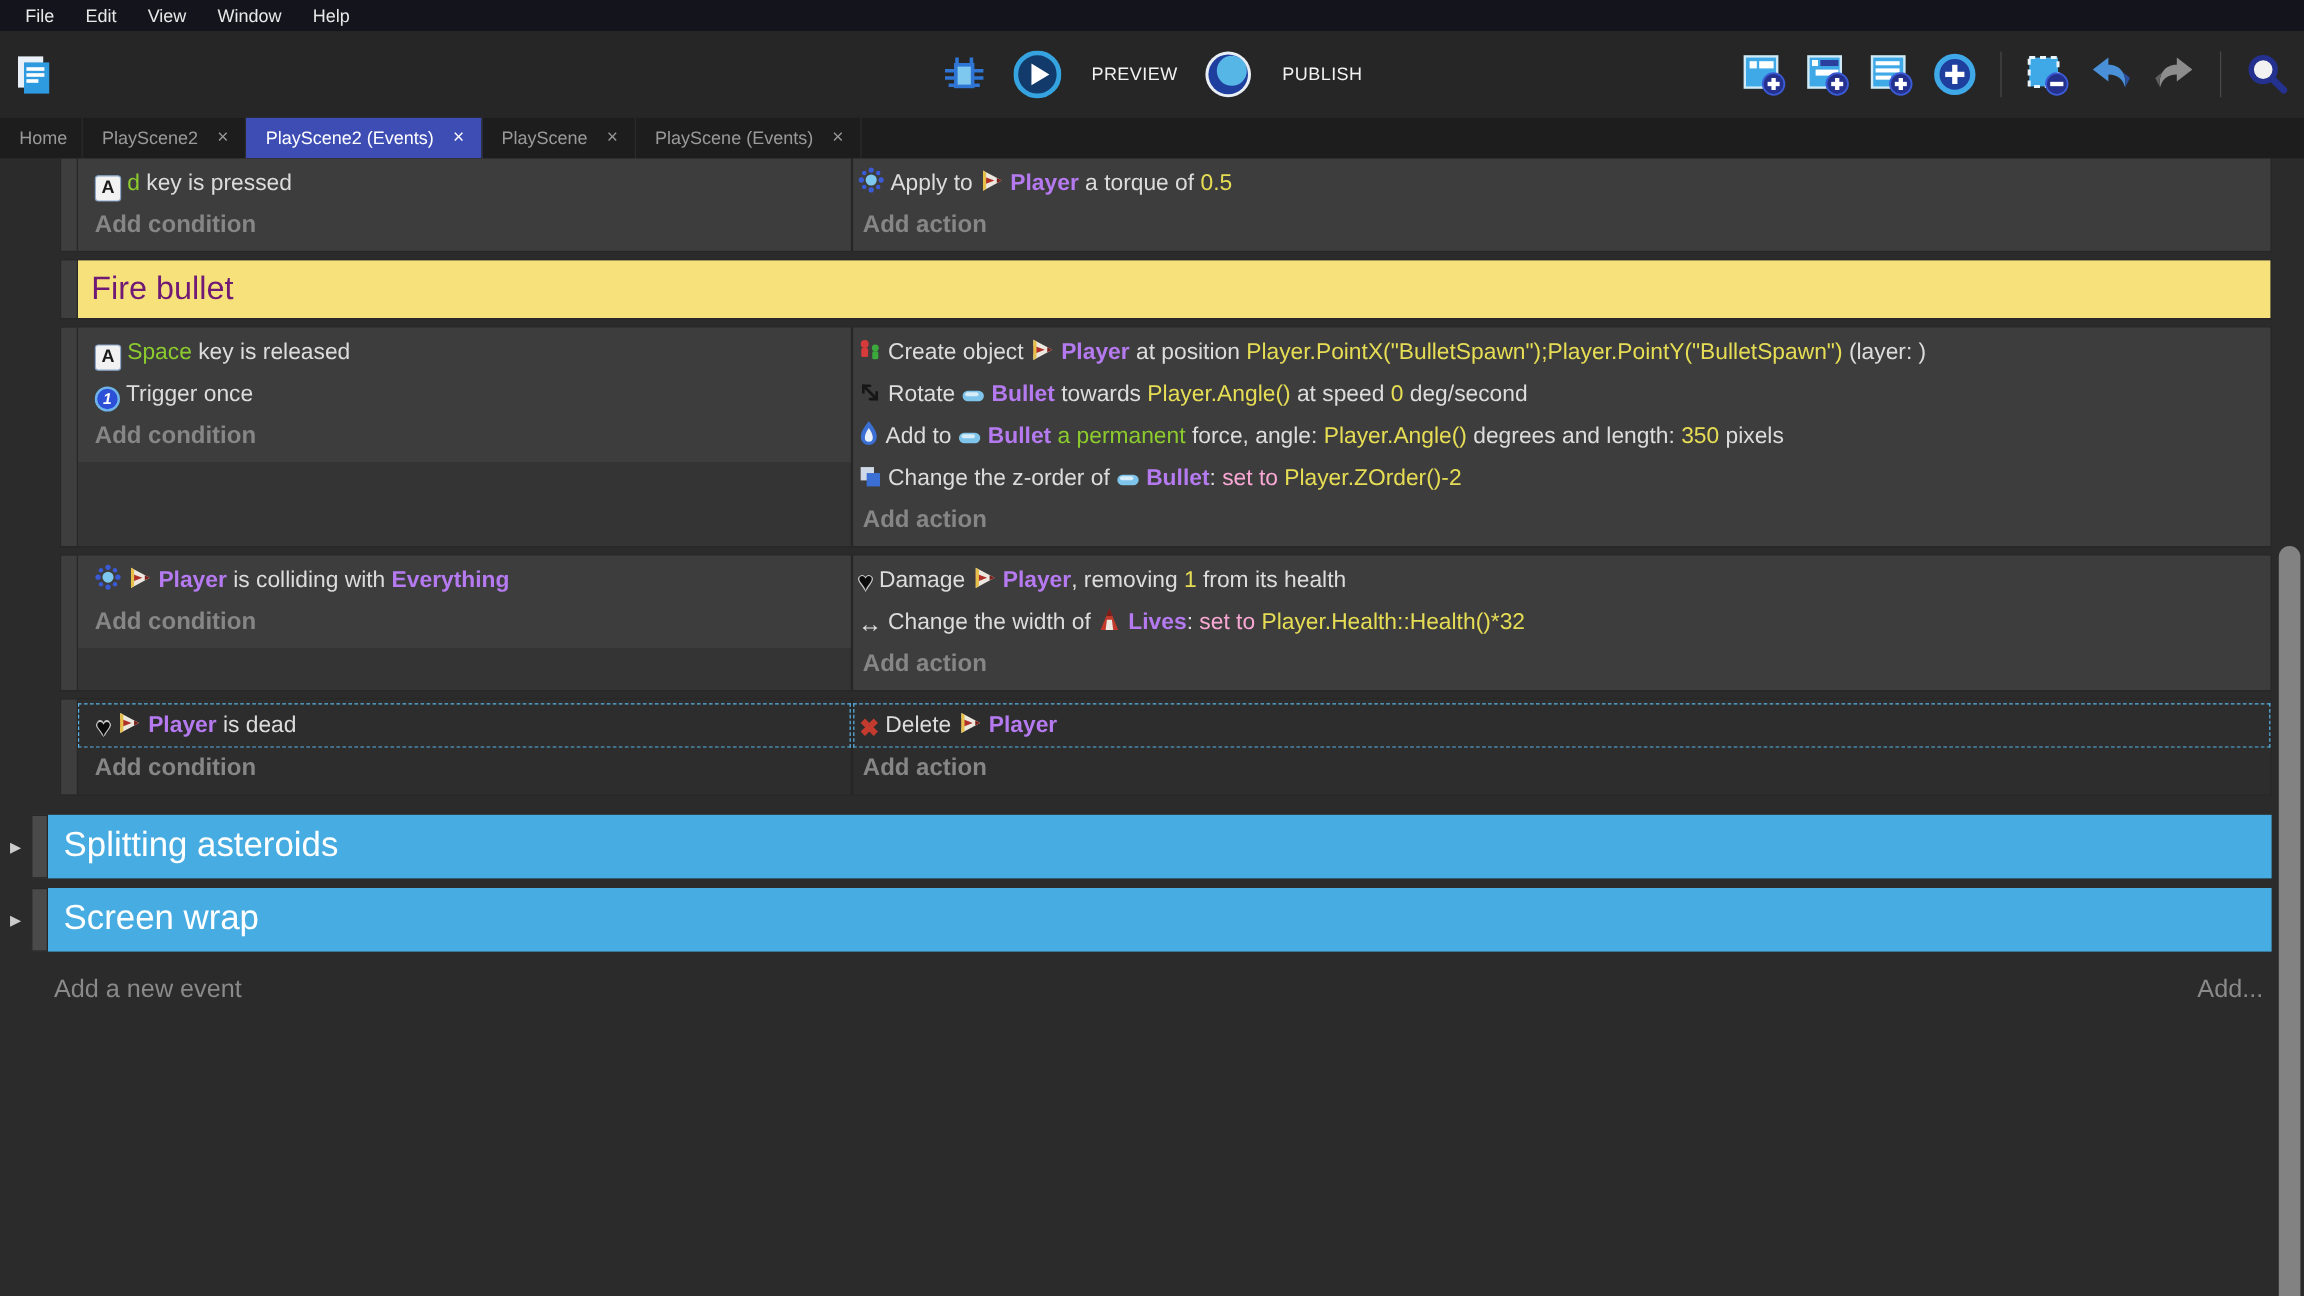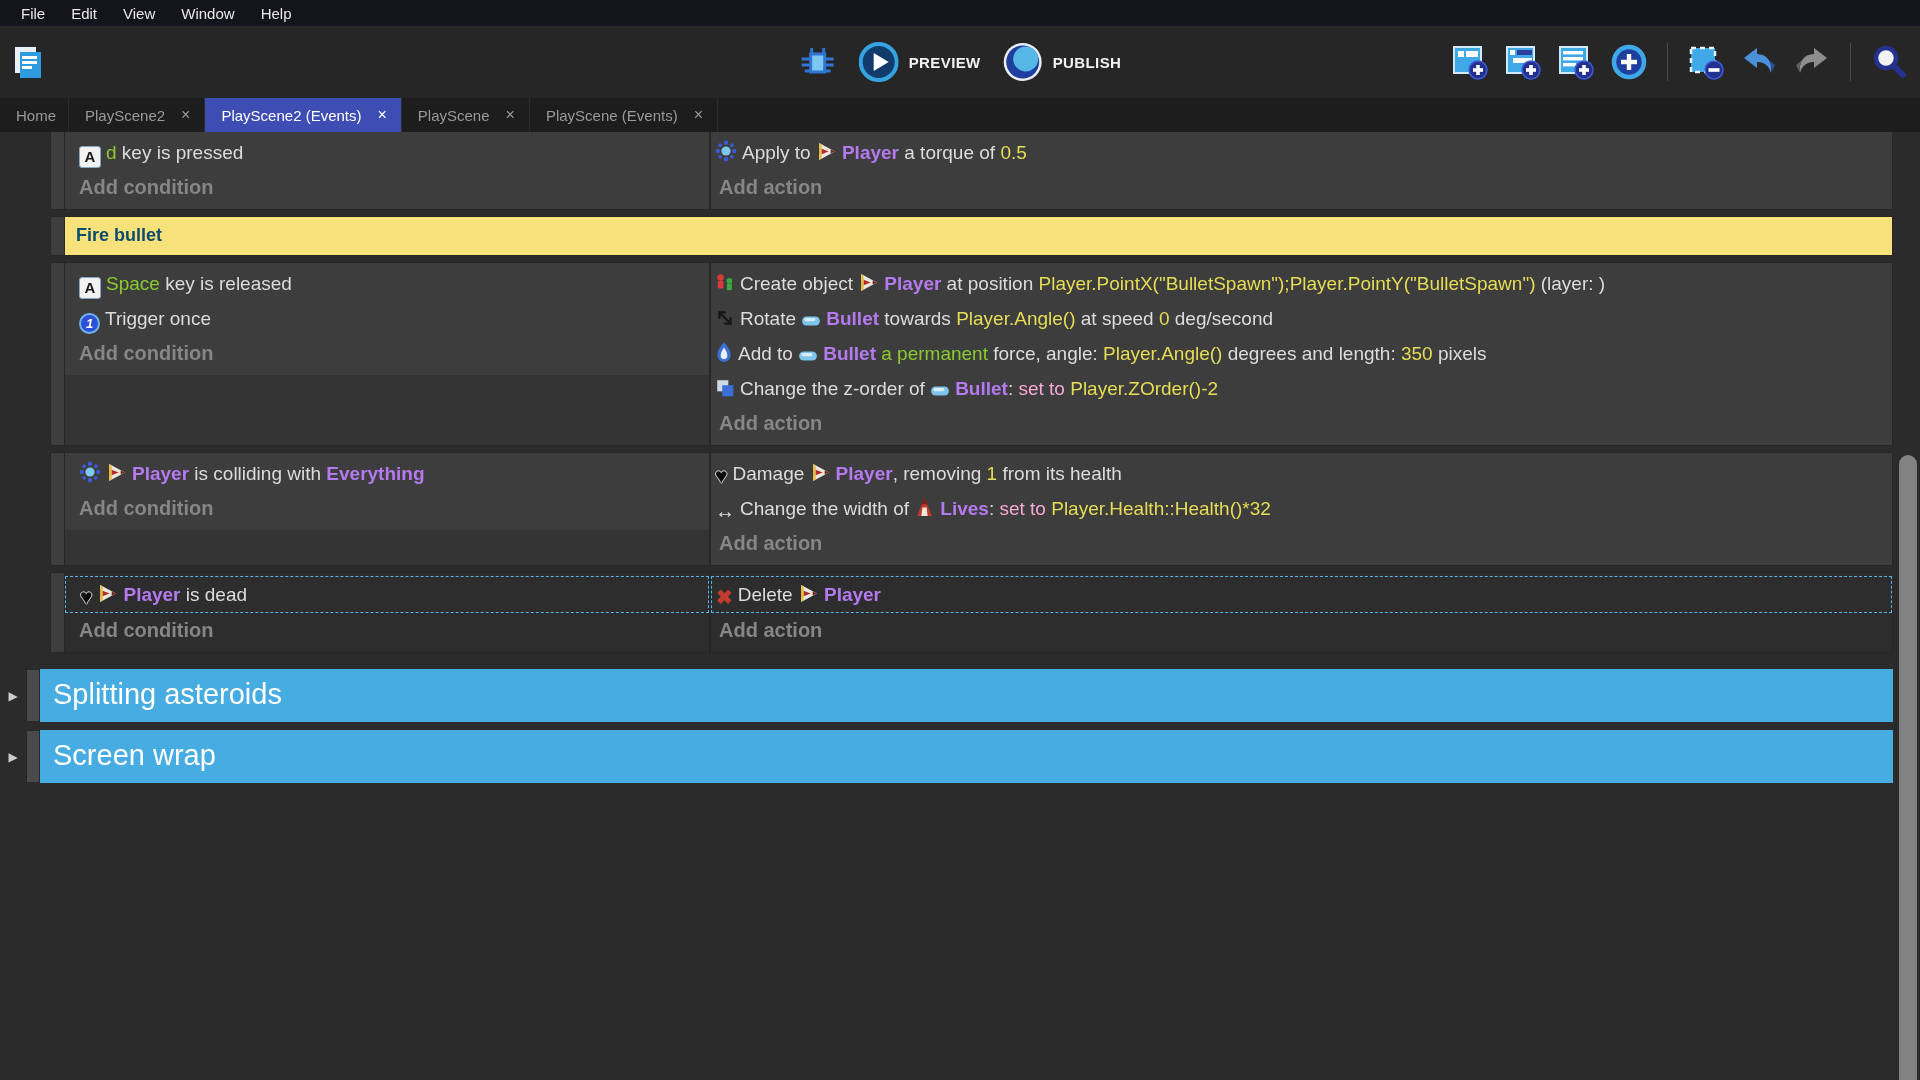--- a/index.html
+++ b/index.html
@@ -22,21 +22,21 @@
   }
   .toolbar .tool-left { position:absolute; left:10px; top:50%; transform:translateY(-50%); }
   .toolbar .tool-center {
     position:absolute; left:50%; top:50%; transform:translate(-50%,-50%);
     display:flex; align-items:center; gap:22px;
   }
   .toolbar .tool-right {
     position:absolute; right:12px; top:50%; transform:translateY(-50%);
     display:flex; align-items:center; gap:15px;
   }
-  .tool-btn { display:flex; align-items:center; gap:10px; cursor:pointer;font-weight:bold; }
+  .tool-btn { display:flex; align-items:center; gap:25px; cursor:pointer; }
   .tool-btn .btn-label { color:#f2f2f2; font-size:15px; letter-spacing:.4px; }
   .tool-sep { width:1px; height:38px; background:#4a4a4a; margin:0 4px; }
   .icon-btn { display:flex; align-items:center; justify-content:center; cursor:pointer; }
   
   .tabbar {
     height:34px; background:#1d1d1d; display:flex; align-items:stretch;
     font-size:15px; color:#9a9a9a;
   }
   .tab {
     display:flex; align-items:center; padding:0 12px 0 16px;
@@ -79,21 +79,21 @@
   .trig-circle {
     display:inline-flex; width:21px; height:21px; align-items:center; justify-content:center;
     background:#2c4fd8; color:#fff; font-weight:bold; font-size:13px;
     border:2px solid #6fb4e8; border-radius:50%; font-style:italic;
   }
   .heart-glyph { font-size:21px; color:#0b0b0b; line-height:1;
     text-shadow:-1px 0 #c9c9c9, 1px 0 #c9c9c9, 0 -1px #c9c9c9, 0 1px #c9c9c9; }
   .width-glyph { font-size:20px; color:#e2e2e2; font-weight:bold; line-height:1; }
   .delete-glyph { font-size:20px; color:#c23b2e; font-weight:bold; line-height:1; }
   
-  .comment-bar { flex:1; background:#f6e17b; color:#0c4a6e; font-size:18px; padding:8px 10px 9px 11px; cursor:pointer;font-weight:bold; }
+  .comment-bar { flex:1; background:#f6e17b; color:#701a75; font-size:27px; padding:8px 10px 9px 11px; cursor:pointer; }
   
   .group-row { display:flex; margin:0 27px 8px 0; align-items:stretch; }
   .group-arrow { width:26px; display:flex; align-items:center; justify-content:center;
     color:#cccccc; font-size:12px; cursor:pointer; }
   .group-gutter { width:14px; flex:none; background:#4a4a4a; border:1px solid #272727; cursor:pointer; }
   .group-bar { flex:1; background:#47ace1; color:#ffffff; font-size:29px; padding:9px 10px 11px 13px; cursor:pointer; }
   .group-row.first { margin-top:16px; }
   
   .footer { display:flex; justify-content:space-between; align-items:center;
     padding:12px 34px 0 45px; color:#8a8a8a; font-size:21px; }
@@ -464,16 +464,20 @@
         <span class="group-arrow">▶</span>
         <div class="group-gutter"></div>
         <div class="group-bar">Splitting asteroids</div>
       </div>
       <div class="group-row">
         <span class="group-arrow">▶</span>
         <div class="group-gutter"></div>
         <div class="group-bar">Screen wrap</div>
       </div>
     </div>
+  <div class="footer">
+    <span>Add a new event</span>
+    <span>Add...</span>
+  </div>
   <div class="scrollbar-track">
     <div class="scrollbar-thumb"></div>
   </div>
 </div>
 
 </body></html>

